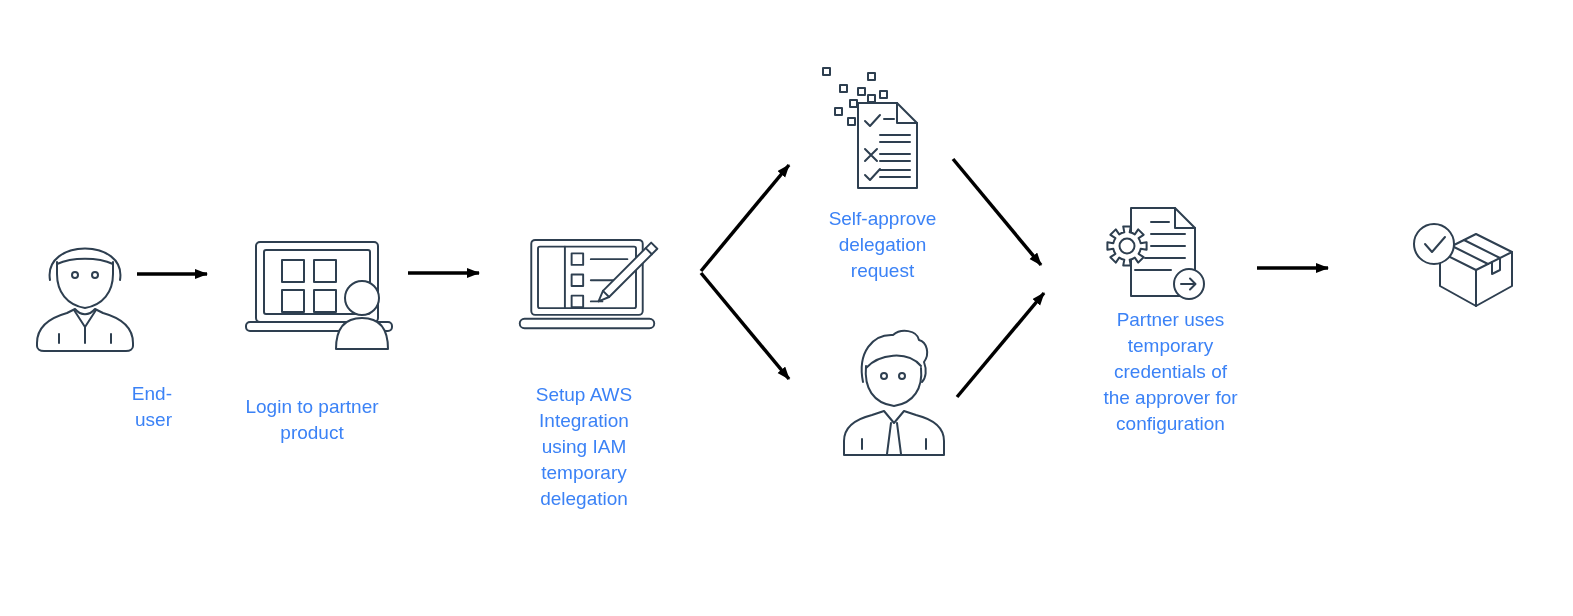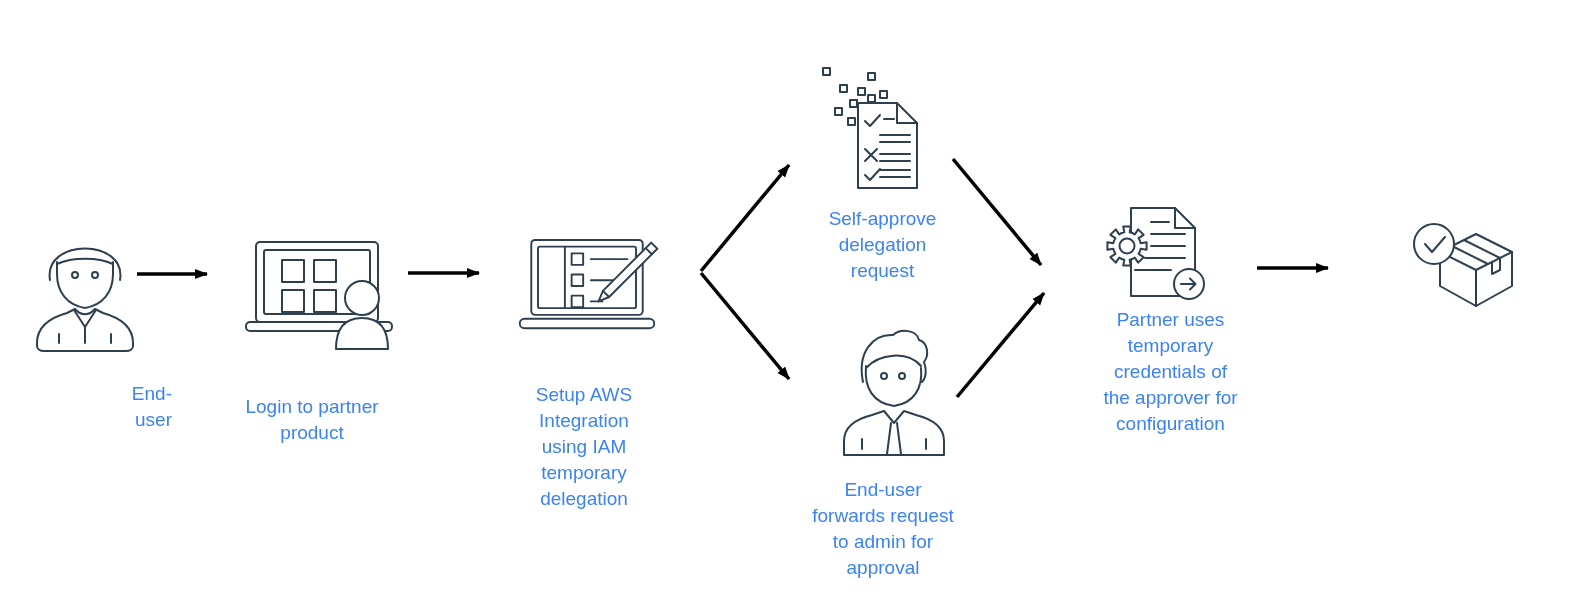--- a/index.html
+++ b/index.html
@@ -142,24 +142,20 @@
       <path class="stroke" d="M33,44 C31,66 40,81 61,84 C81,81 90,66 88,46"></path>
       <circle class="stroke" cx="51" cy="54" r="3"></circle>
       <circle class="stroke" cx="69" cy="54" r="3"></circle>
       <path class="stroke" d="M11,133 L11,119 C11,105 23,97 39,93 L51,89 L61,101 L71,89 L83,93 C99,97 111,105 111,119 L111,133 Z"></path>
       <path class="stroke" d="M58,101 L54,132"></path>
       <path class="stroke" d="M64,101 L68,132"></path>
       <path class="stroke" d="M29,117 L29,127"></path>
       <path class="stroke" d="M93,117 L93,127"></path>
     </svg>
   </div>
-  <div class="step-label center" style="left:768px;top:477px;width:230px;">End-user
-forwards request
-to admin for
-approval</div>
 
   <div class="icon" style="left:1105px;top:200px;">
     <svg width="108" height="102" viewBox="0 0 108 102">
       <path class="wfill" d="M26,8 L70,8 L90,28 L90,96 L26,96 Z"></path>
       <path class="stroke" d="M70,8 L70,28 L90,28"></path>
       <path class="stroke" d="M46,22 h18"></path>
       <path class="stroke" d="M46,34 h34"></path>
       <path class="stroke" d="M46,46 h34"></path>
       <path class="stroke" d="M40,58 h40"></path>
       <path class="stroke" d="M30,70 h36"></path>

